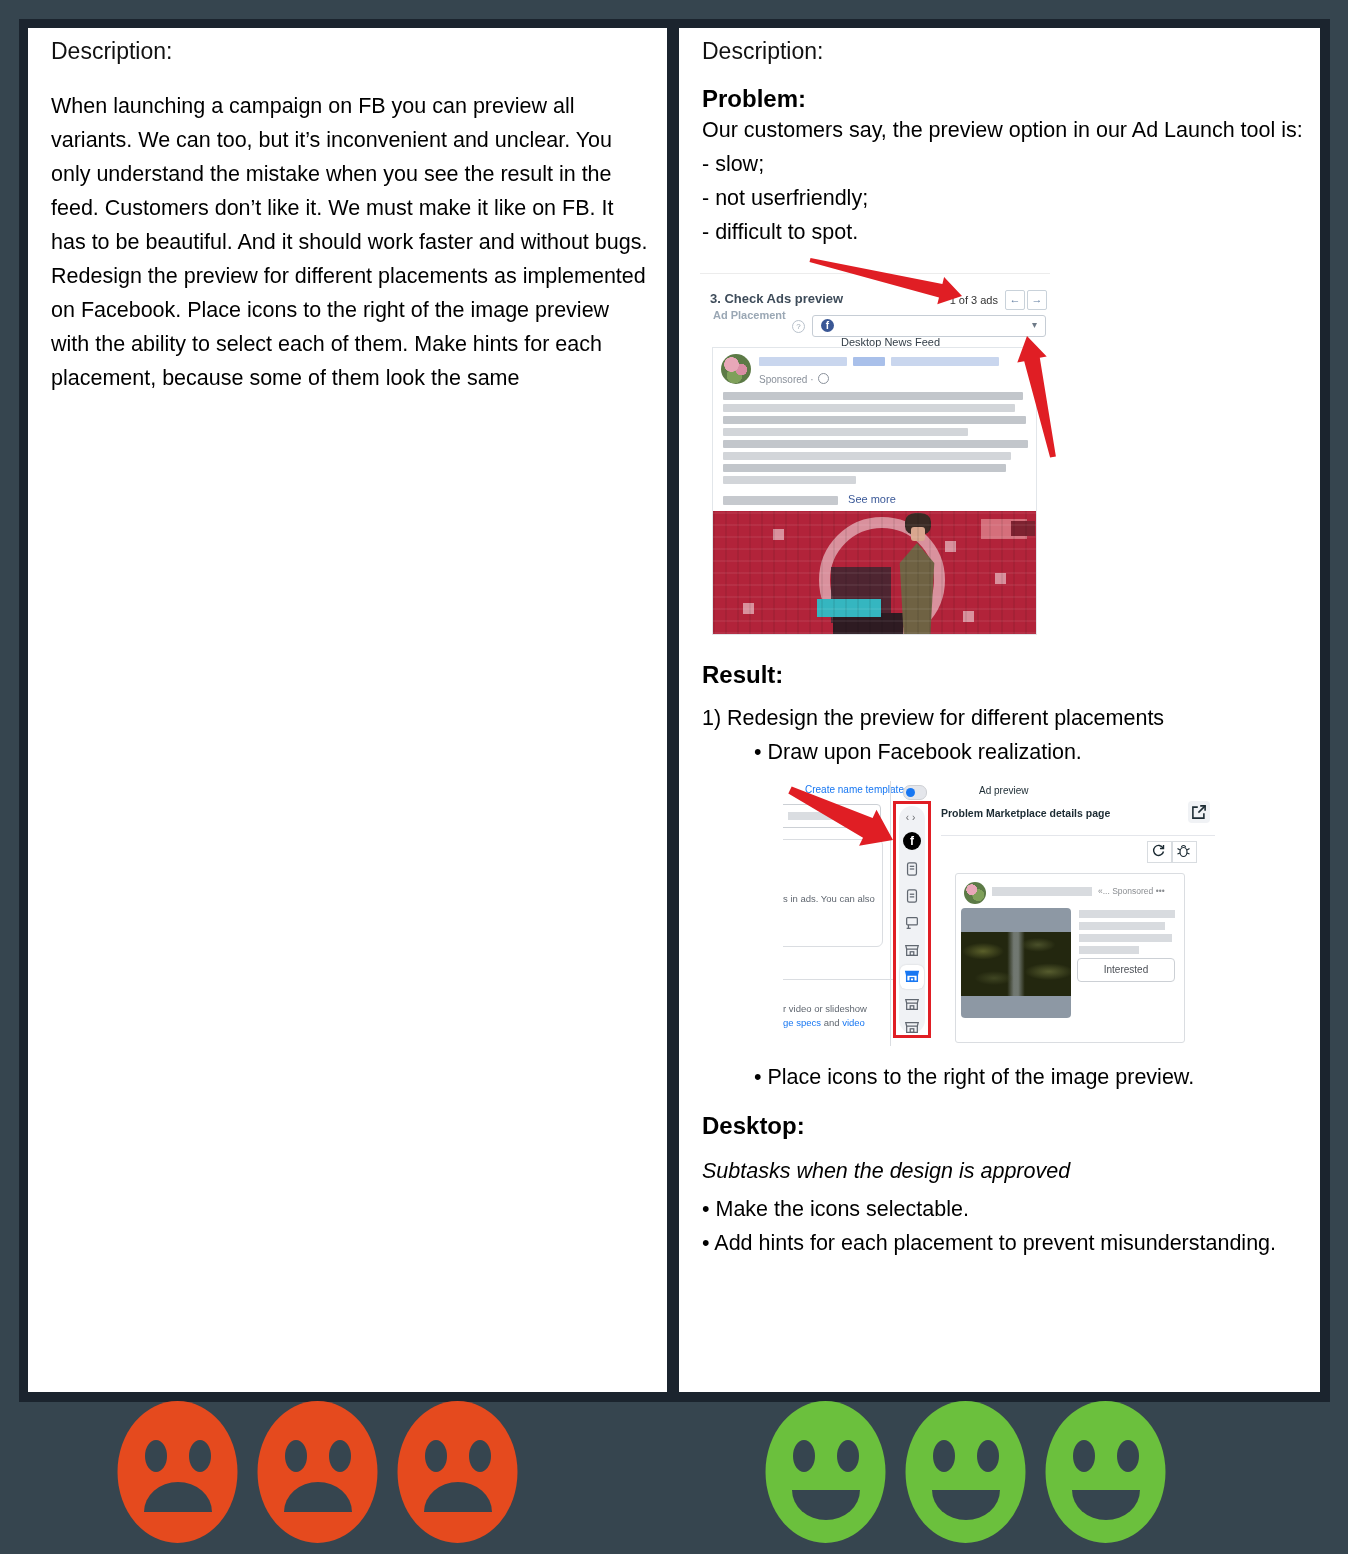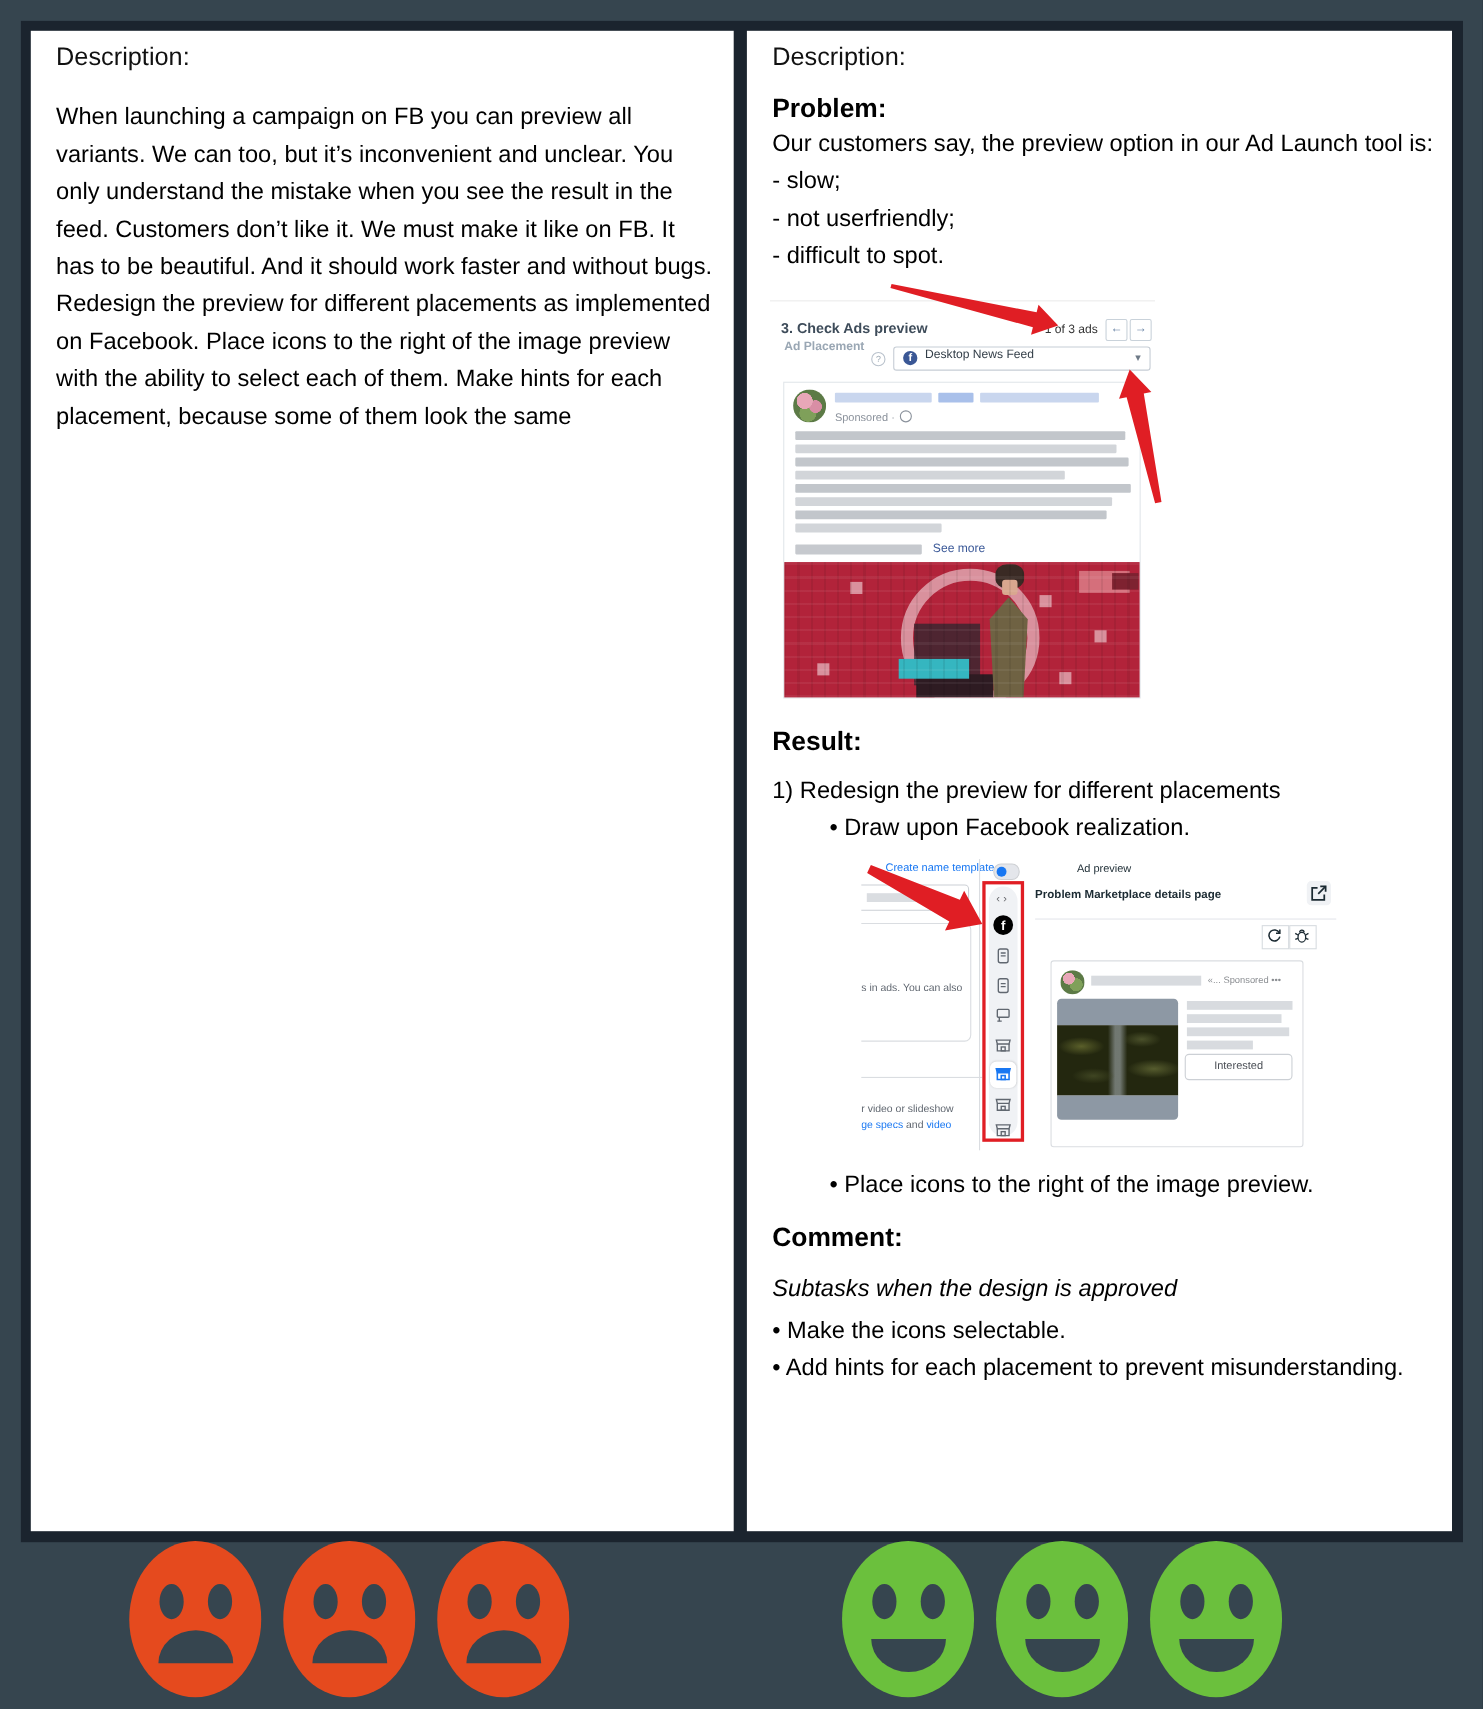--- a/index.html
+++ b/index.html
@@ -32,21 +32,21 @@
   .s1-pager{position:absolute;right:52px;top:21px;font-size:11px;color:#333;text-align:center;}
   .s1-nav{position:absolute;right:3px;top:17px;display:flex;gap:2px;}
   .s1-nav .navbtn{width:18px;height:18px;border:1px solid #c9d2da;border-radius:2px;background:#fff;
     font-size:11px;color:#5d7a9e;text-align:center;line-height:17px;cursor:pointer;}
   .s1-label{position:absolute;left:13px;top:36px;font-size:11px;font-weight:bold;color:#9aa7b4;}
   .s1-info{position:absolute;left:92px;top:47px;width:11px;height:11px;border:1px solid #b9c2cc;border-radius:50%;
     font-size:8px;color:#98a4b0;text-align:center;line-height:11px;}
   .s1-dd{position:absolute;left:112px;top:42px;width:232px;height:20px;border:1px solid #c6cdd5;border-radius:3px;background:#fff;}
   .s1-dd .fbdot{position:absolute;left:8px;top:3px;width:13px;height:13px;border-radius:50%;background:#3a5795;
     color:#fff;font-size:10px;font-weight:bold;text-align:center;line-height:13px;}
-  .s1-dd .val{position:absolute;left:28px;top:0;font-size:11px;color:#333e48;}
+  .s1-dd .val{position:absolute;left:28px;top:20px;font-size:11px;color:#333e48;}
   .s1-dd .caret{position:absolute;right:8px;top:3px;font-size:10px;color:#6e7a87;}
   .s1-card{position:absolute;left:12px;top:74px;width:325px;height:288px;border:1px solid #e2e6ea;background:#fff;box-sizing:border-box;}
   .avatar-lg{position:absolute;left:8px;top:6px;width:30px;height:30px;border-radius:50%;
     background:radial-gradient(circle at 35% 35%, #e8a7b8 0 26%, transparent 27%),
                radial-gradient(circle at 68% 52%, #d98ea5 0 22%, transparent 23%),
                radial-gradient(circle at 45% 72%, #7fa05a 0 28%, transparent 29%),
                #5c7a46;}
   .name-blur{position:absolute;left:46px;top:9px;display:flex;gap:6px;}
   .name-blur i{display:block;height:9px;border-radius:1px;}
   .nb1{width:88px;background:#c9d6ee;} .nb2{width:32px;background:#a9c0ea;} .nb3{width:108px;background:#c9d6ee;}
@@ -330,21 +330,21 @@
         </div>
         <div class="s2-interested">Interested</div>
       </div>
 
       <svg class="annot" style="left:0;top:0" width="432" height="265" viewBox="0 0 432 265">
         <path fill="#E01E24" d="M5.3,12.6 L80,56.7 L76.1,64.8 L110,59 L93.5,28.8 L89.6,36.9 L8.7,5.4 Z"></path>
       </svg>
     </div>
 
     <p class="indent mt14">• Place icons to the right of the image preview.</p>
-    <h2 class="sec mt18">Comment:</h2>
+    <h2 class="sec mt18">Desktop:</h2>
     <p class="ital mt14">Subtasks when the design is approved</p>
     <p class="mt4">• Make the icons selectable.</p>
     <p>• Add hints for each placement to prevent misunderstanding.</p>
   </section>
 </div>
 
 <div class="faces faces-bad">
   <svg class="face face-bad" width="121" height="144" viewBox="0 0 121 144">
     <ellipse class="head" cx="60.5" cy="72" rx="60" ry="71"></ellipse>
     <ellipse class="feature" cx="39" cy="56" rx="11" ry="16"></ellipse>

